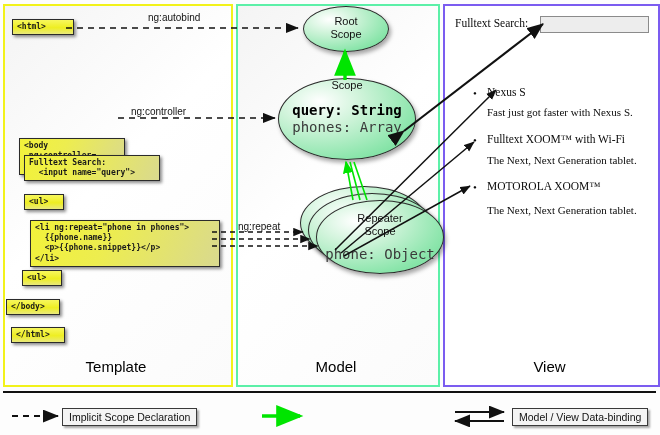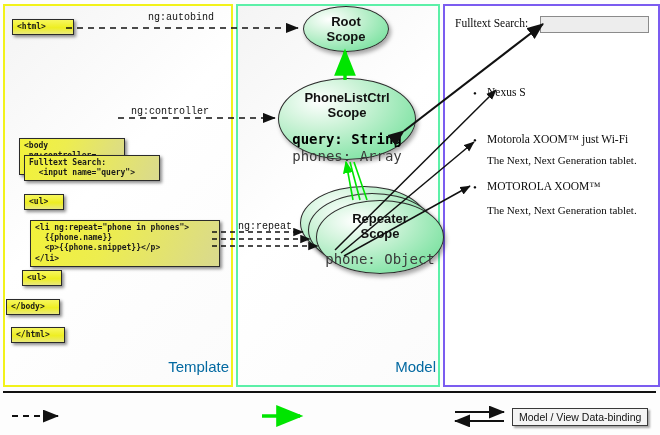--- a/index.html
+++ b/index.html
@@ -4,44 +4,44 @@
 <style>
   html,body{margin:0;padding:0;background:#ffffff;}
   body{font-family:"Liberation Sans",sans-serif;}
   #canvas{position:relative;width:660px;height:435px;overflow:hidden;background:#fdfdfd;}
 
   
   .col{position:absolute;background:linear-gradient(135deg,#f4f4f4 0%,#ffffff 45%,#fbfbfb 100%);}
   #col-template{left:3px;top:4px;width:226px;height:379px;border:2px solid #f2f21a;}
   #col-model{left:236px;top:4px;width:200px;height:379px;border:2px solid #5cf0a8;}
   #col-view{left:443px;top:4px;width:213px;height:379px;border:2px solid #7b5cf0;background:#ffffff;}
-  .col-label{position:absolute;text-align:right;font-size:15px;color:#0369a1;font-weight:400;}
+  .col-label{position:absolute;text-align:center;font-size:15px;color:#000000;font-weight:400;}
   #lbl-template{left:3px;top:358px;width:226px;}
   #lbl-model{left:236px;top:358px;width:200px;}
   #lbl-view{left:443px;top:358px;width:213px;}
 
   
   .codebox{position:absolute;background:linear-gradient(180deg,#f7f75e 0%,#eeee22 55%,#e9e97c 100%);
            border:1px solid #2b2b2b;box-shadow:2px 2px 3px rgba(0,0,0,.45);
            font-family:"DejaVu Sans Mono","Liberation Mono",monospace;font-size:8px;
            color:#1a1a1a;line-height:1.28;padding:2px 4px;white-space:pre;font-weight:bold;}
   .codebox.wide{background:linear-gradient(115deg,#f2f23a 0%,#eded4f 40%,#d9d98f 100%);}
 
   
-  .edge-label{position:absolute;font-family:Liberation Mono, monospace;
+  .edge-label{position:absolute;font-family:Liberation Sans, sans-serif;
               font-size:10px;color:#121212;white-space:nowrap;}
 
   
   #wires{position:absolute;left:0;top:0;width:660px;height:435px;pointer-events:none;}
 
   
   .scope{position:absolute;border-radius:50%;border:1.6px solid #2c2c2c;
          background:radial-gradient(ellipse at 30% 28%,#ffffff 0%,#cdf3d8 32%,#8fe6ae 70%,#63d98f 100%);
          box-shadow:2px 3px 4px rgba(0,0,0,.35);text-align:center;color:#0d0d0d;}
-  .scope .title{font-size:13px;line-height:1.15;color:#111;font-weight:bold;}
+  .scope .title{font-size:11px;line-height:1.15;color:#111;}
   .scope .attr{font-family:"DejaVu Sans Mono","Liberation Mono",monospace;font-size:14px;line-height:1.25;}
   .attr.bold{font-weight:bold;color:#000;}
   .attr.dim{color:#3a3a3a;}
 
   
   #view-inner{position:absolute;left:447px;top:8px;width:205px;height:371px;
               font-family:"Liberation Serif","DejaVu Serif",serif;color:#0b0b0b;}
   #search-row{position:absolute;left:8px;top:9px;font-size:11.5px;}
   #search-field{position:absolute;left:93px;top:8px;width:103px;height:13px;
                 background:#ededed;border:1px solid #8b8b8b;}
@@ -90,21 +90,20 @@
   <div class="edge-label" style="left:148px;top:12px;">ng:autobind</div>
   <div class="edge-label" style="left:131px;top:106px;">ng:controller</div>
   <div class="edge-label" style="left:238px;top:221px;">ng:repeat</div>
 
   <div class="scope" id="s-root" style="left:303px;top:6px;width:84px;height:44px;">
     <div class="title" style="margin-top:8px;">Root</div>
     <div class="title">Scope</div>
   </div>
 
   <div class="scope" id="s-ctrl" style="left:278px;top:78px;width:136px;height:80px;">
-    <div class="title" style="margin-top:12px;">PhoneListCtrl</div>
     <div class="title">Scope</div>
     <div class="attr bold" style="margin-top:10px;">query: String</div>
     <div class="attr dim">phones: Array</div>
   </div>
 
   <div class="scope" id="s-rep-back2" style="left:300px;top:186px;width:126px;height:72px;"></div>
   <div class="scope" id="s-rep-back1" style="left:308px;top:193px;width:126px;height:72px;"></div>
   <div class="scope" id="s-rep" style="left:316px;top:200px;width:126px;height:72px;">
     <div class="title" style="margin-top:11px;">Repeater</div>
     <div class="title">Scope</div>
@@ -112,36 +111,38 @@
   </div>
 
   <div id="view-inner">
     <div id="search-row">Fulltext Search:</div>
     <input id="search-field" type="text" placeholder="" style="">
 
     <div class="bullet" style="left:26px;top:78px;">
       <span class="dot">•</span>
       <span class="txt">Nexus S</span>
     </div>
+    <div class="snippet" style="left:40px;top:98px;">Fast just got faster with Nexus S.</div>
 
     <div class="bullet" style="left:26px;top:125px;">
       <span class="dot">•</span>
-      <span class="txt">Motorola XOOM™  just Wi-Fi</span>
+      <span class="txt">Fulltext XOOM™  with Wi-Fi</span>
     </div>
     <div class="snippet" style="left:40px;top:146px;">The Next, Next Generation tablet.</div>
 
     <div class="bullet" style="left:26px;top:172px;">
       <span class="dot">•</span>
       <span class="txt">MOTOROLA XOOM™</span>
     </div>
     <div class="snippet" style="left:40px;top:196px;">The Next, Next Generation tablet.</div>
   </div>
 
   <div class="col-label" id="lbl-template">Template</div>
   <div class="col-label" id="lbl-model">Model</div>
+  <div class="col-label" id="lbl-view">View</div>
 
   <svg id="wires" viewBox="0 0 660 435">
     <defs>
       <marker id="ah-black" markerWidth="9" markerHeight="9" refX="7.5" refY="3.2" orient="auto">
         <path d="M0,0 L8,3.2 L0,6.4 z" fill="#111"></path>
       </marker>
       <marker id="ah-black-s" markerWidth="8" markerHeight="8" refX="6.5" refY="2.8" orient="auto">
         <path d="M0,0 L7,2.8 L0,5.6 z" fill="#111"></path>
       </marker>
       <marker id="ah-green" markerWidth="9" markerHeight="9" refX="7" refY="3.2" orient="auto">
@@ -169,15 +170,16 @@
     <line x1="341" y1="253" x2="474" y2="142" stroke="#111" stroke-width="1.5" marker-end="url(#ah-black-s)"></line>
     <line x1="344" y1="256" x2="470" y2="186" stroke="#111" stroke-width="1.5" marker-end="url(#ah-black-s)"></line>
 
     <line x1="12" y1="416" x2="58" y2="416" stroke="#111" stroke-width="2" stroke-dasharray="6 5" marker-end="url(#ah-black)"></line>
     <line x1="262" y1="416" x2="300" y2="416" stroke="#00e500" stroke-width="3.4" marker-end="url(#ah-green)"></line>
     <line x1="455" y1="412" x2="504" y2="412" stroke="#111" stroke-width="2" marker-end="url(#ah-black)"></line>
     <line x1="504" y1="421" x2="455" y2="421" stroke="#111" stroke-width="2" marker-end="url(#ah-black)"></line>
   </svg>
 
   <div id="legend-rule"></div>
+  <div class="legend-box" style="left:62px;top:408px;">Implicit Scope Declaration</div>
   <div class="legend-box" style="left:512px;top:408px;">Model / View Data-binding</div>
 
 </div>
 
 </body></html>

